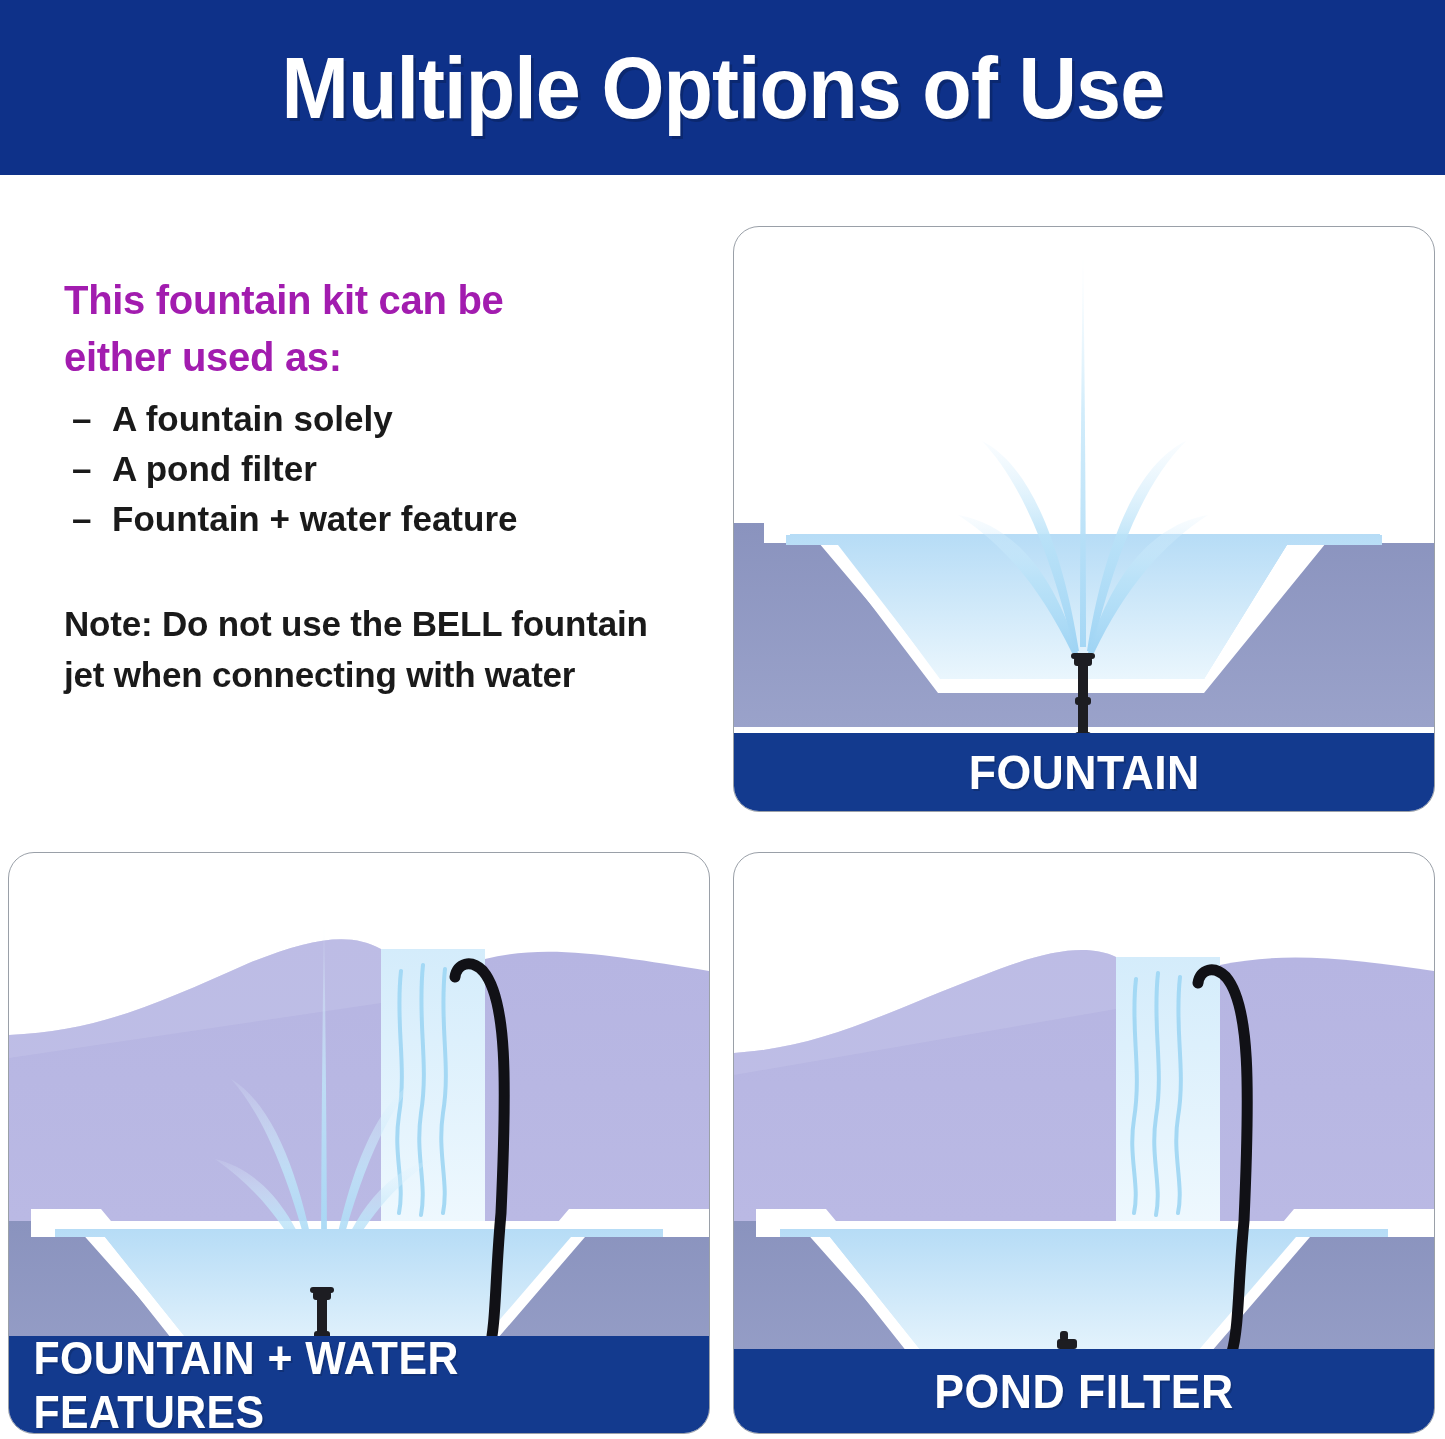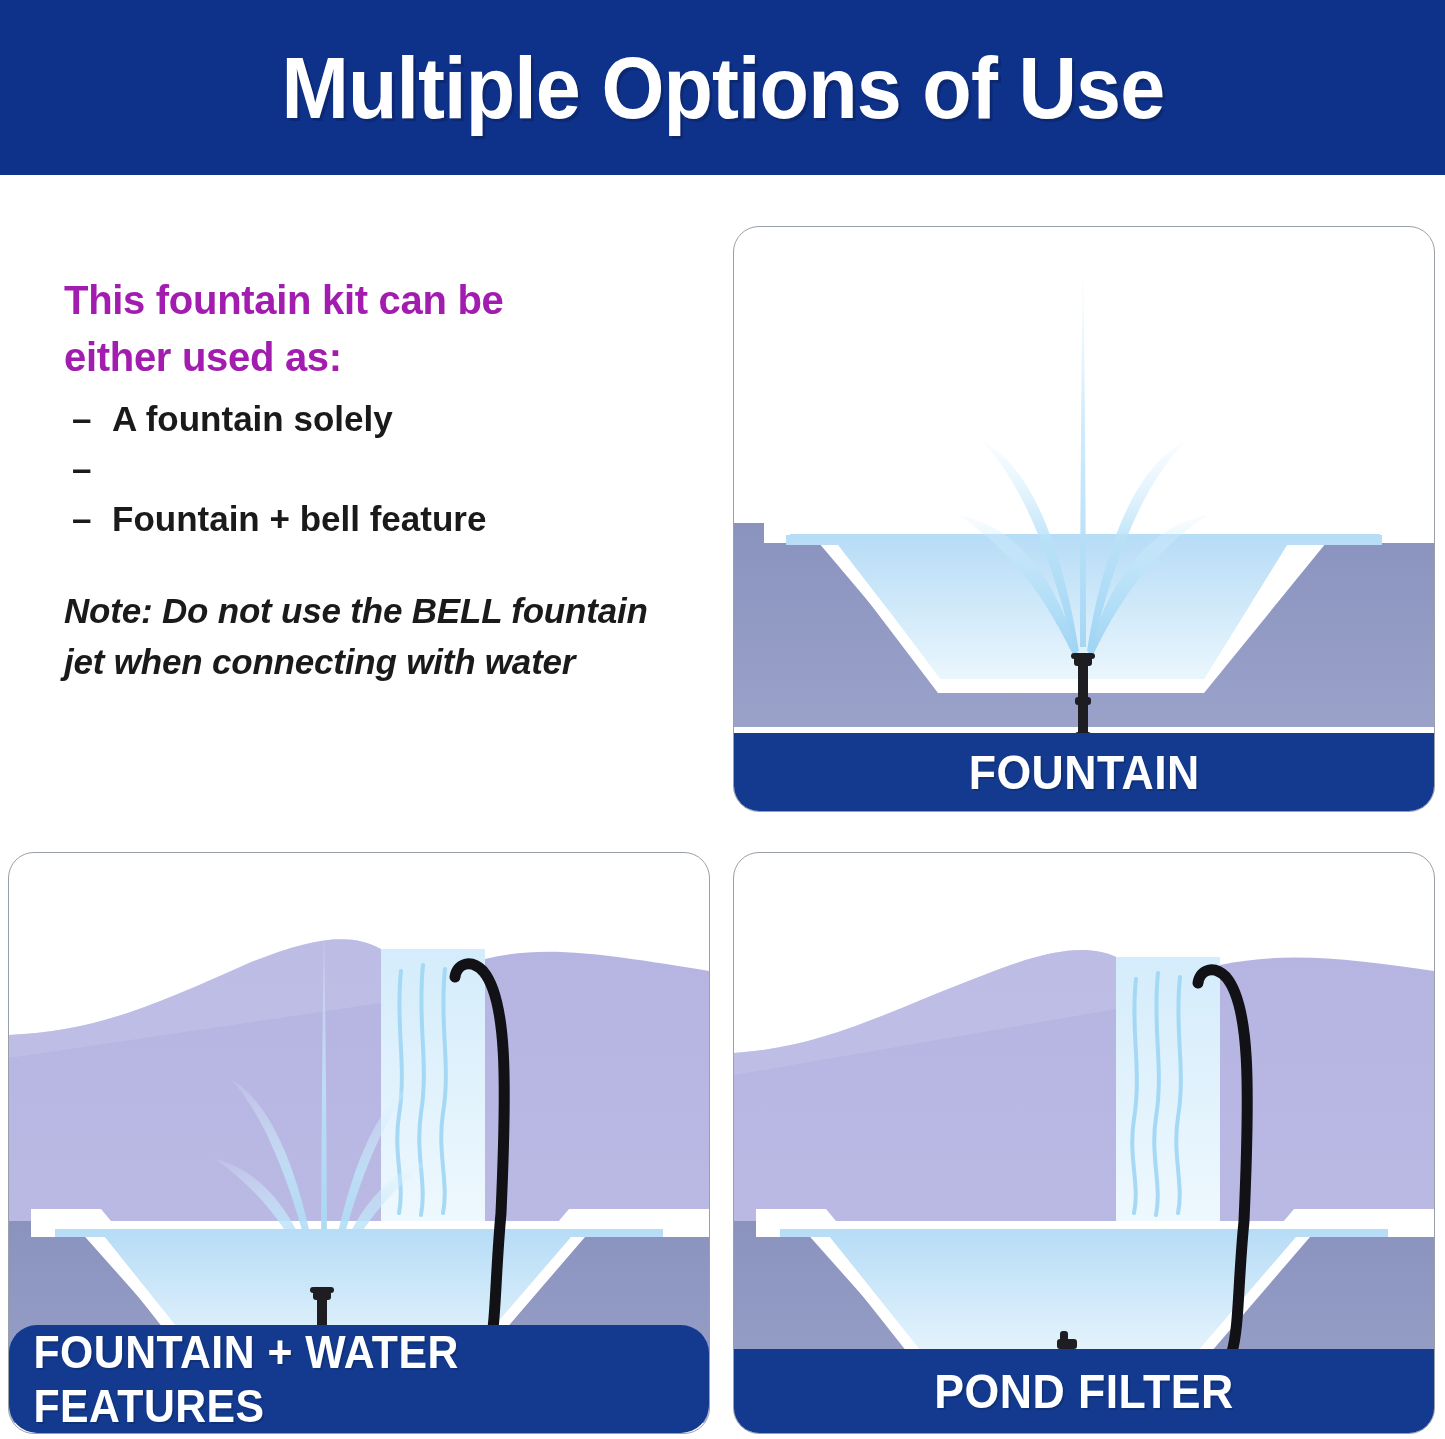--- a/index.html
+++ b/index.html
@@ -15,36 +15,36 @@
           transform:scaleX(.92);transform-origin:center;}
 
   
   #text-block{position:absolute;left:64px;top:272px;width:640px;}
   .lead{font-size:40px;font-weight:bold;color:#a21caf;line-height:1.42;
         letter-spacing:-.3px;}
   #bullets{margin:8px 0 0 0;padding:0;list-style:none;}
   #bullets li{font-size:35px;font-weight:bold;color:#1a1a1a;line-height:1.44;
         display:flex;gap:18px;padding-left:8px;}
   .dash{display:inline-block;width:22px;flex:0 0 22px;}
-  #note{margin-top:40px;font-size:35px;font-weight:bold;color:#1a1a1a;
-        line-height:1.46;letter-spacing:-.2px;font-style:italic;}
+  #note{margin-top:53px;font-size:35px;font-weight:bold;color:#1a1a1a;
+        line-height:1.46;letter-spacing:-.2px;}
 
   
   .panel{position:absolute;background:#fff;border:1px solid #9aa0a8;
          border-radius:26px;overflow:hidden;}
   #panel-fountain{left:733px;top:226px;width:700px;height:584px;}
   #panel-fwf{left:8px;top:852px;width:700px;height:580px;}
   #panel-pond{left:733px;top:852px;width:700px;height:580px;}
 
   .scene{position:absolute;left:0;top:0;right:0;bottom:0;}
   .scene svg{display:block;width:100%;height:100%;}
 
   .label-bar{position:absolute;left:0;bottom:0;width:100%;height:78px;
      background:#133a8e;display:flex;align-items:center;justify-content:center;margin-top:8px;}
-  #panel-fwf .label-bar{height:108px;border-radius:28px;}
+  #panel-fwf .label-bar{height:97px;}
   #panel-pond .label-bar{height:84px;}
   .label-bar span{color:#fff;font-size:48px;font-weight:bold;letter-spacing:.5px;
      transform:scaleX(.93);transform-origin:center;
      text-shadow:2px 2px 0 rgba(0,0,0,.15);}
   #panel-fwf .label-bar span{font-size:46px;}
 </style>
 </head>
 <body>
 
 <div id="header">
@@ -55,24 +55,25 @@
   <div class="lead">This fountain kit can be</div>
   <div class="lead">either used as:</div>
 
   <ul id="bullets">
     <li>
       <span class="dash">–</span>
       <span>A fountain solely</span>
     </li>
     <li>
       <span class="dash">–</span>
+      <span>A pond filter</span>
     </li>
     <li>
       <span class="dash">–</span>
-      <span>Fountain + bell feature</span>
+      <span>Fountain + water feature</span>
     </li>
   </ul>
 
   <div id="note">
     <div>Note: Do not use the BELL fountain</div>
     <div>jet when connecting with water</div>
   </div>
 </div>
 
 <div class="panel" id="panel-fountain">

